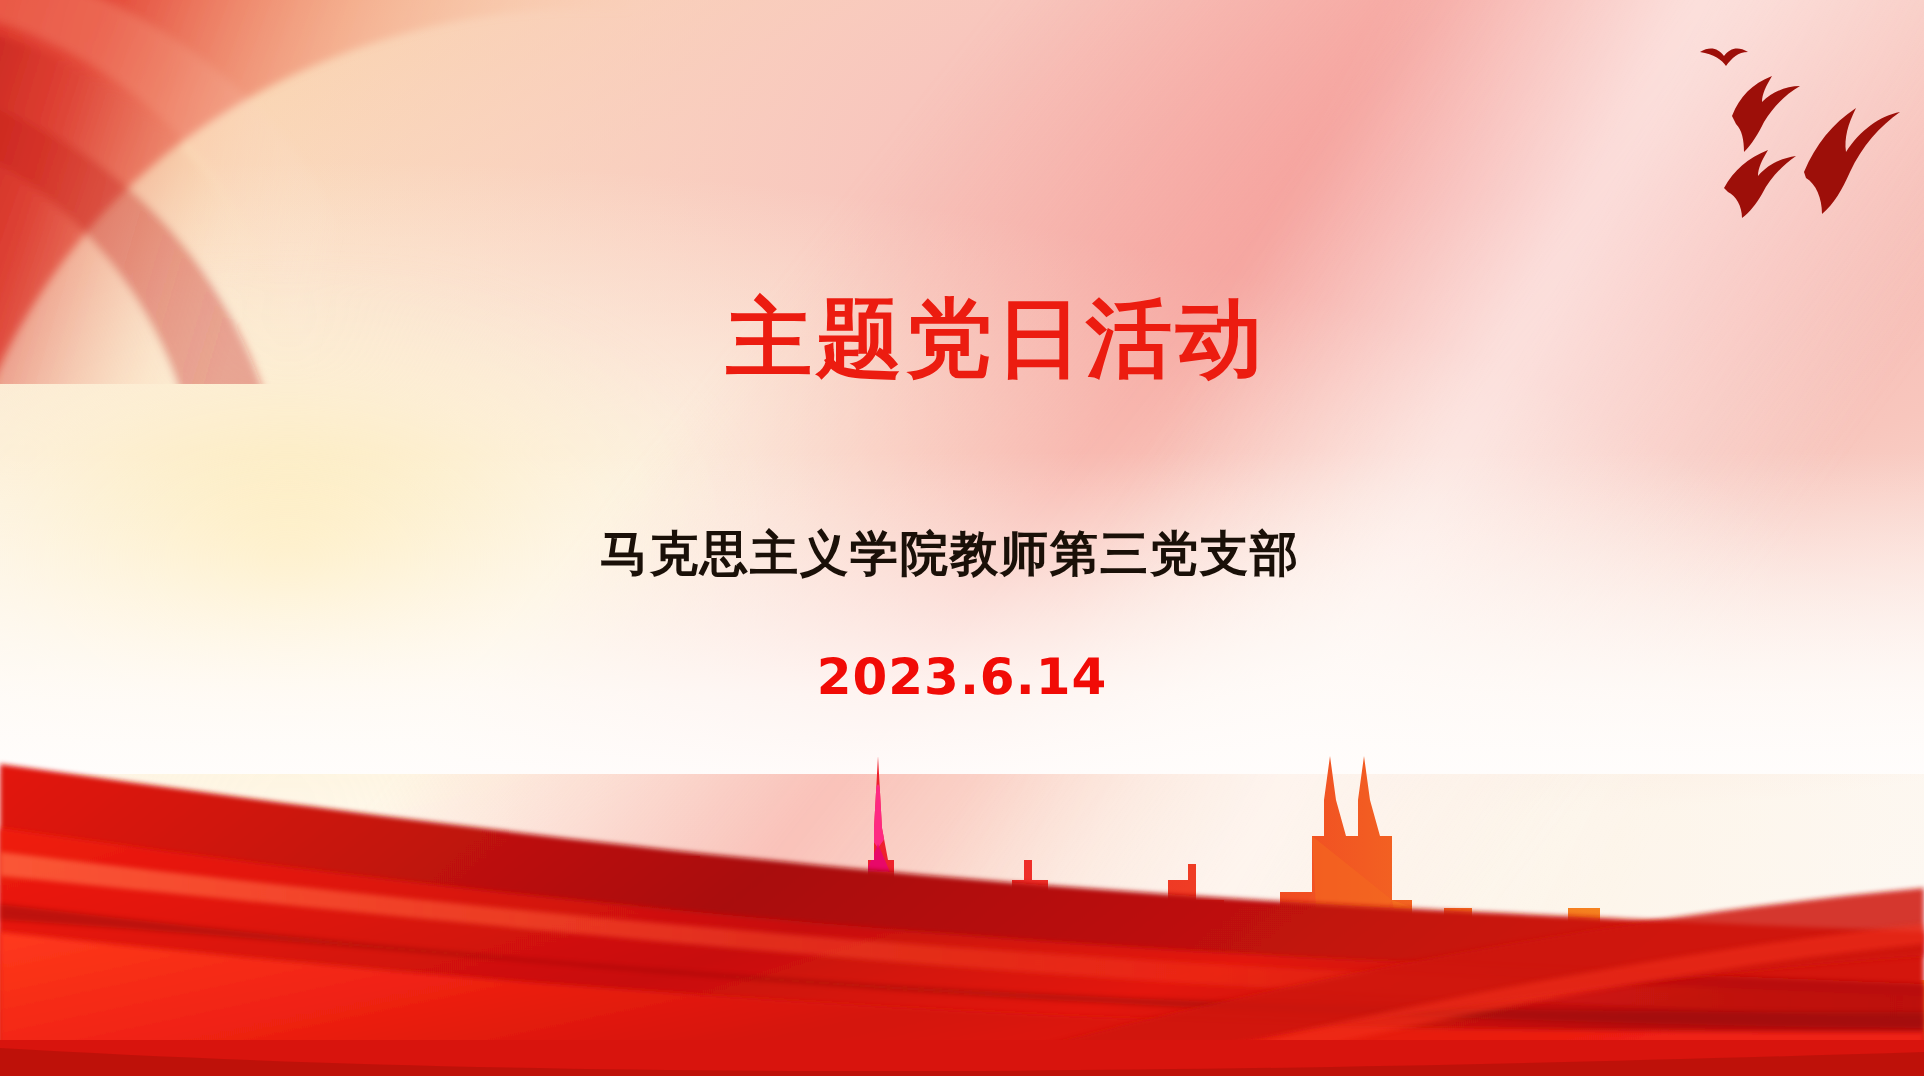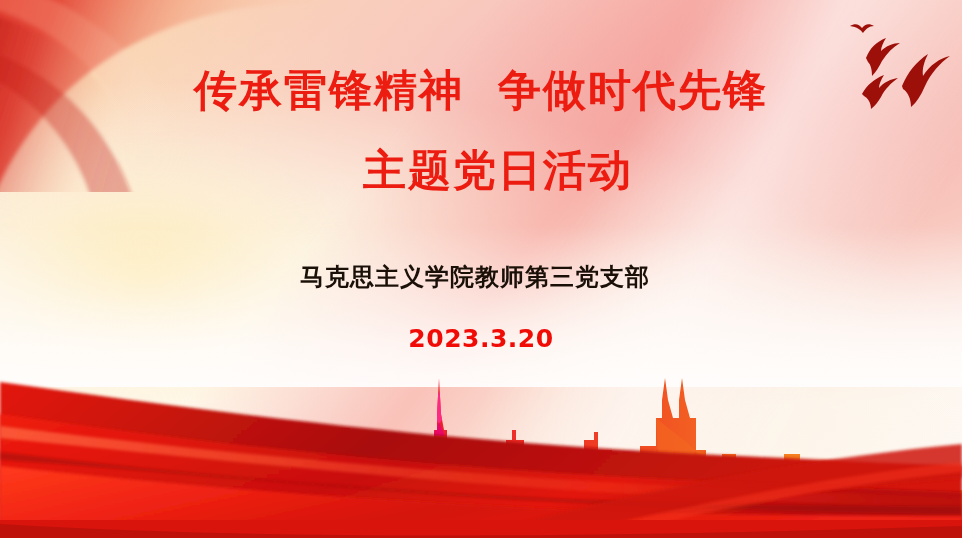--- a/index.html
+++ b/index.html
@@ -319,19 +319,18 @@
     <path d="M0,104 C200,128 440,150 720,156 C840,158 920,158 962,158 L962,166 C880,166 740,162 600,156 C380,146 160,122 0,112 Z" fill="#8d0b07" opacity="0.45" filter="url(#softb)"></path>
 
     <path d="M470,190 C600,150 790,112 962,96 L962,130 C800,142 640,166 540,190 Z" fill="#cf120c" opacity="0.85" filter="url(#softb)"></path>
     <path d="M560,190 C680,158 830,128 962,114 L962,124 C840,136 700,164 600,190 Z" fill="#f5301a" opacity="0.55" filter="url(#softb)"></path>
 
     <rect x="0" y="172" width="962" height="18" fill="#d8140d"></rect>
     <path d="M0,176 C240,190 520,192 962,178 L962,190 L0,190 Z" fill="#b40f09" opacity="0.7"></path>
   </svg>
 
   <div class="text-layer">
-    <div class="title-line-1">传承雷锋精神  争做时代先锋</div>
     <div class="title-line-2">主题党日活动</div>
     <div class="org-line">马克思主义学院教师第三党支部</div>
-    <div class="date-line">2023.3.20</div>
+    <div class="date-line">2023.6.14</div>
   </div>
 
 </div>
 
 </body></html>

